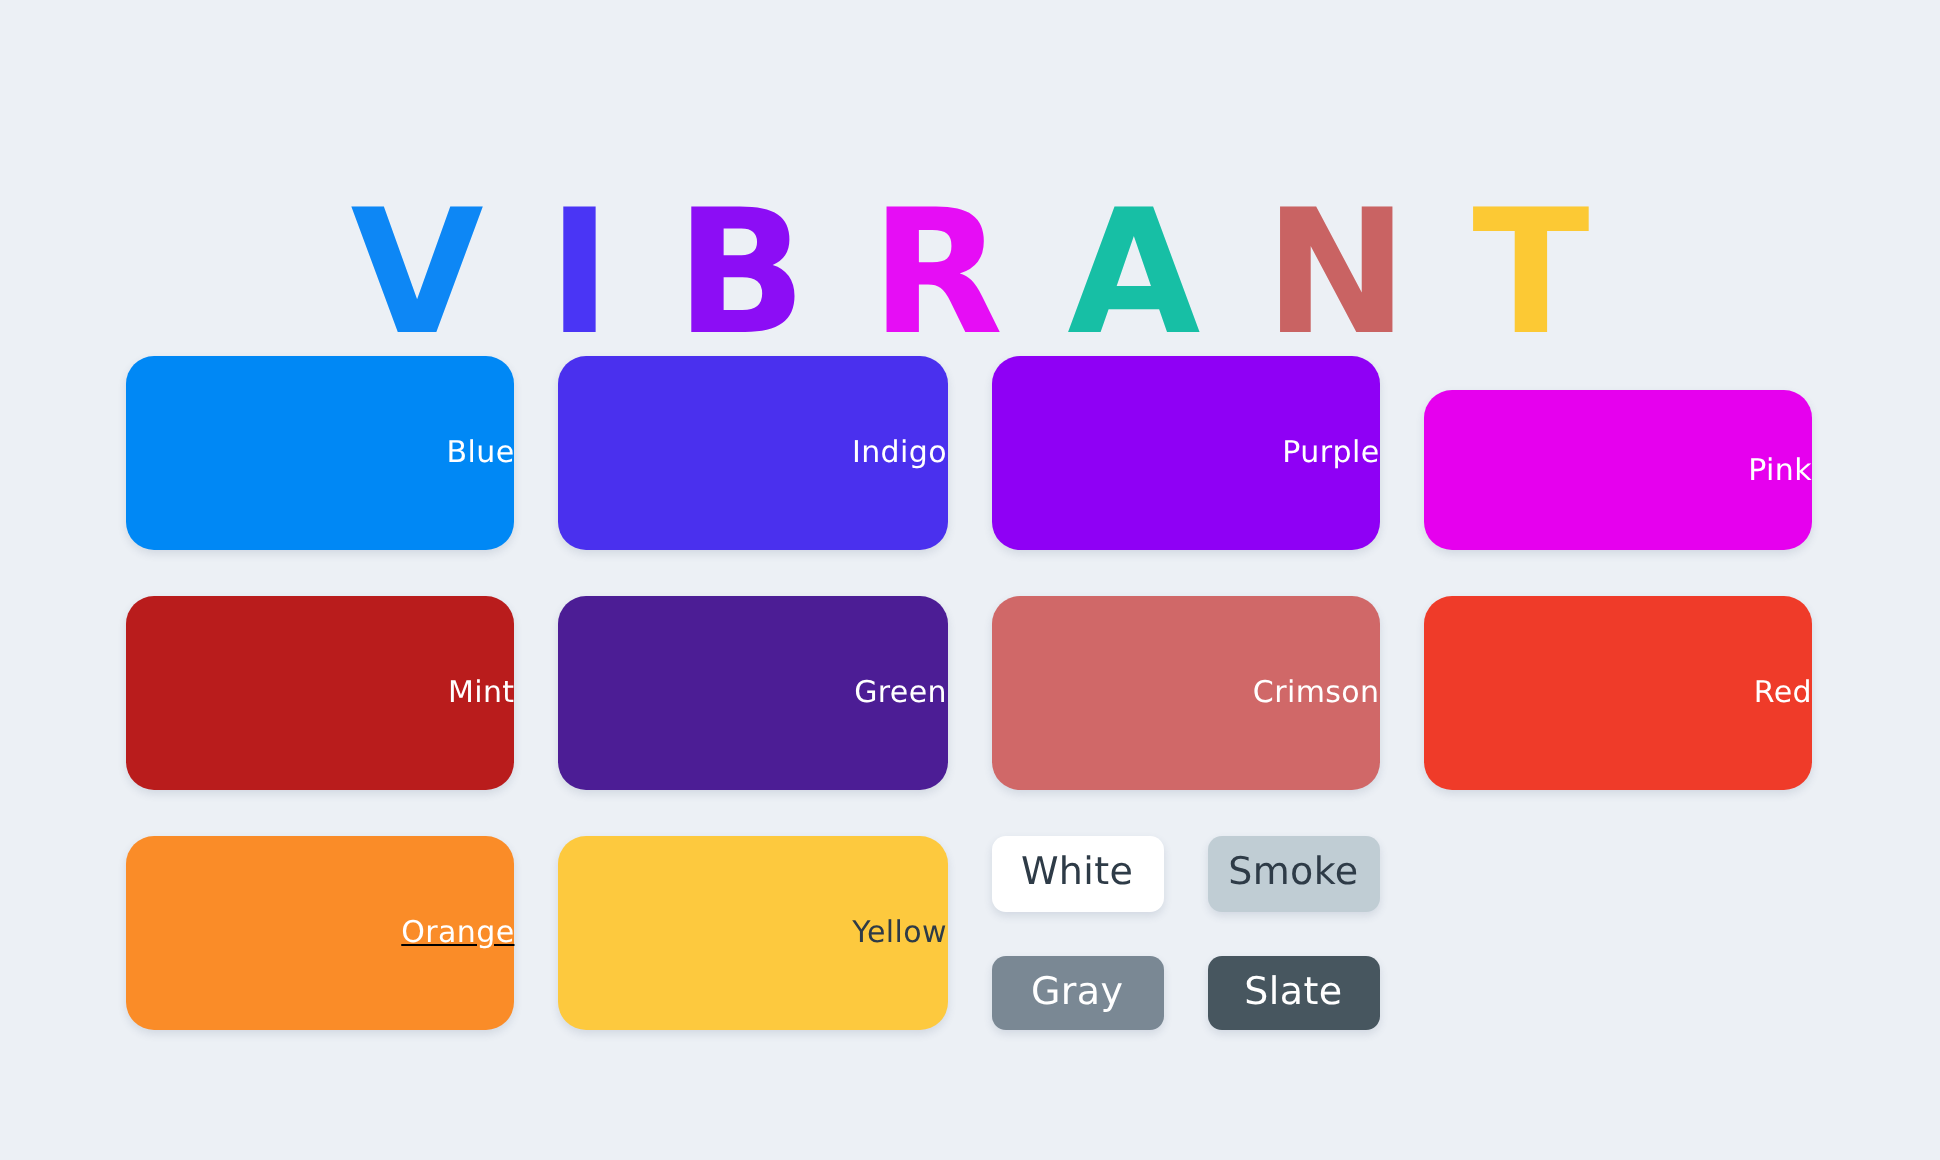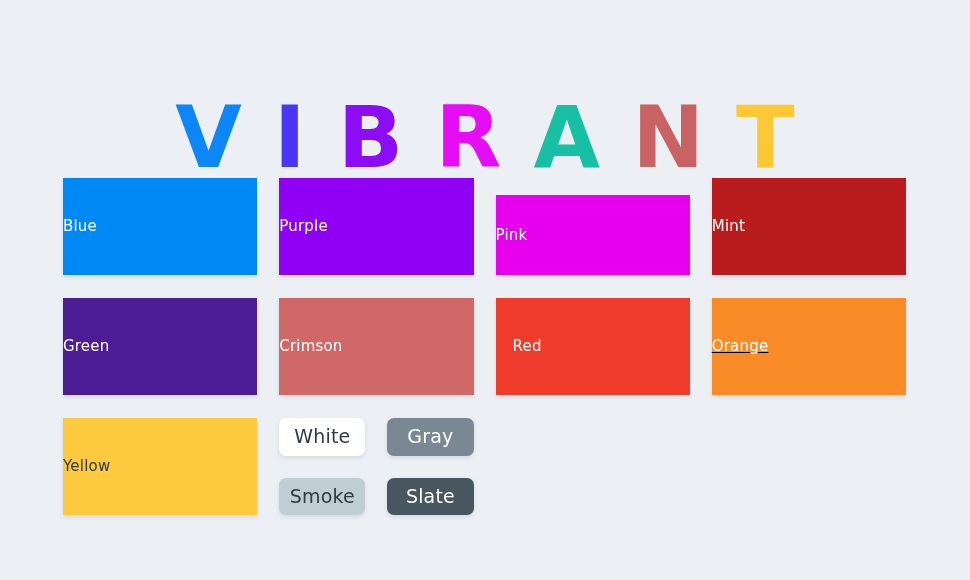--- a/index.html
+++ b/index.html
@@ -53,24 +53,24 @@
     width: 843px;
     display: grid;
     grid-template-columns: repeat(4, 1fr);
     grid-template-rows: 97px 97px 97px;
     column-gap: 22px;
     row-gap: 23px;
   }
 
   .swatch-card {
     position: relative;
-    border-radius: 0;
+    border-radius: 14px;
     display: flex;
     align-items: center;
-    justify-content: flex-start;
+    justify-content: flex-end;
     box-shadow: 0 2px 4px rgba(60, 80, 110, 0.14);
     box-sizing: border-box;
   }
 
   .swatch-label {
     font-size: 15px;
     font-weight: 500;
     font-family: "DejaVu Sans", "Liberation Sans", sans-serif;
     letter-spacing: 0.2px;
     line-height: 1;
@@ -112,20 +112,23 @@
   <h1 id="title">
     <span class="ltr" style="color: rgb(13, 135, 245);">V</span><span class="ltr" style="color: rgb(74, 53, 245);">I</span><span class="ltr" style="color: rgb(140, 13, 245);">B</span><span class="ltr" style="color: rgb(230, 13, 245);">R</span><span class="ltr" style="color: rgb(23, 191, 165);">A</span><span class="ltr" style="color: rgb(201, 99, 99);">N</span><span class="ltr" style="color: rgb(252, 201, 52);">T</span>
   </h1>
 
   <div id="palette-grid">
 
     <div class="swatch-card" style="background: rgb(0, 136, 245);">
       <span class="swatch-label" style="color: rgb(255, 255, 255);">Blue</span>
     </div>
 
+    <div class="swatch-card" style="background: rgb(74, 48, 238);">
+      <span class="swatch-label" style="color: rgb(255, 255, 255);">Indigo</span>
+    </div>
 
     <div class="swatch-card" style="background: rgb(143, 0, 245);">
       <span class="swatch-label" style="color: rgb(255, 255, 255);">Purple</span>
     </div>
 
     <div class="swatch-card" style="background: rgb(230, 0, 238); margin-top: 17px;">
       <span class="swatch-label" style="color: rgb(255, 255, 255);">Pink</span>
     </div>
 
     <div class="swatch-card" style="background: #b91c1c;">
@@ -150,25 +153,25 @@
     </div>
 
     <div class="swatch-card" style="background: rgb(253, 201, 62);">
       <span class="swatch-label" style="color: rgb(46, 59, 71);">Yellow</span>
     </div>
 
     <div class="neutral-group">
       <div class="neutral-chip" style="background: rgb(255, 255, 255);">
         <span class="neutral-label" style="color: rgb(46, 59, 71);">White</span>
       </div>
+      <div class="neutral-chip" style="background: rgb(192, 205, 212);">
+        <span class="neutral-label" style="color: rgb(46, 59, 71);">Smoke</span>
+      </div>
       <div class="neutral-chip" style="background: rgb(122, 136, 148);">
         <span class="neutral-label" style="color: rgb(255, 255, 255);">Gray</span>
-      </div>
-      <div class="neutral-chip" style="background: rgb(192, 205, 212);">
-        <span class="neutral-label" style="color: rgb(46, 59, 71);">Smoke</span>
       </div>
       <div class="neutral-chip" style="background: rgb(71, 86, 95);">
         <span class="neutral-label" style="color: rgb(255, 255, 255);">Slate</span>
       </div>
     </div>
 
   </div>
 </div>
 
 </body></html>

